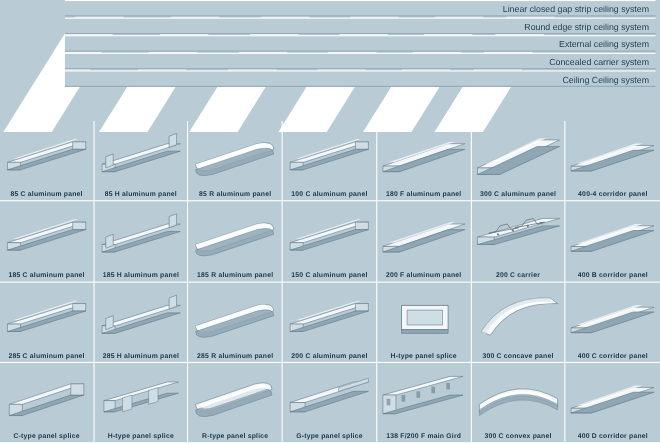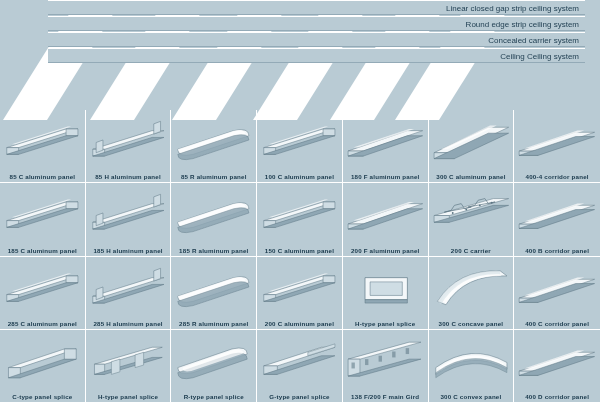--- a/index.html
+++ b/index.html
@@ -8,21 +8,21 @@
     background:#b9cbd4;
     font-family:"Liberation Sans", sans-serif;
     overflow:hidden;
     position:relative;
   }
   
   #banner{
     position:absolute;left:0;top:0;width:600px;height:120px;
   }
   .tabs{
-    position:absolute;right:15px;top:0;width:537px;
+    position:absolute;right:4px;top:0;width:537px;
   }
   .tab{
     position:relative;
     height:15px;
     margin-bottom:1px;
     background:#b9cbd4;
     color:#1e3d50;
     font-size:8px;
     text-align:right;
     line-height:15px;
@@ -94,20 +94,24 @@
     <div class="tab">
       <div class="tab-white" style="width:0px;"></div>
       <span>Linear closed gap strip ceiling system</span>
     </div>
     <div class="tab">
       <div class="tab-white" style="width:0px;"></div>
       <span>Round edge strip ceiling system</span>
     </div>
     <div class="tab">
       <div class="tab-white" style="width:0px;"></div>
+      <span>External ceiling system</span>
+    </div>
+    <div class="tab">
+      <div class="tab-white" style="width:0px;"></div>
       <span>Concealed carrier system</span>
     </div>
     <div class="tab">
       <div class="tab-white" style="width:0px;"></div>
       <span>Ceiling Ceiling system</span>
     </div>
   </div>
 </div>
 
 <div id="grid">

